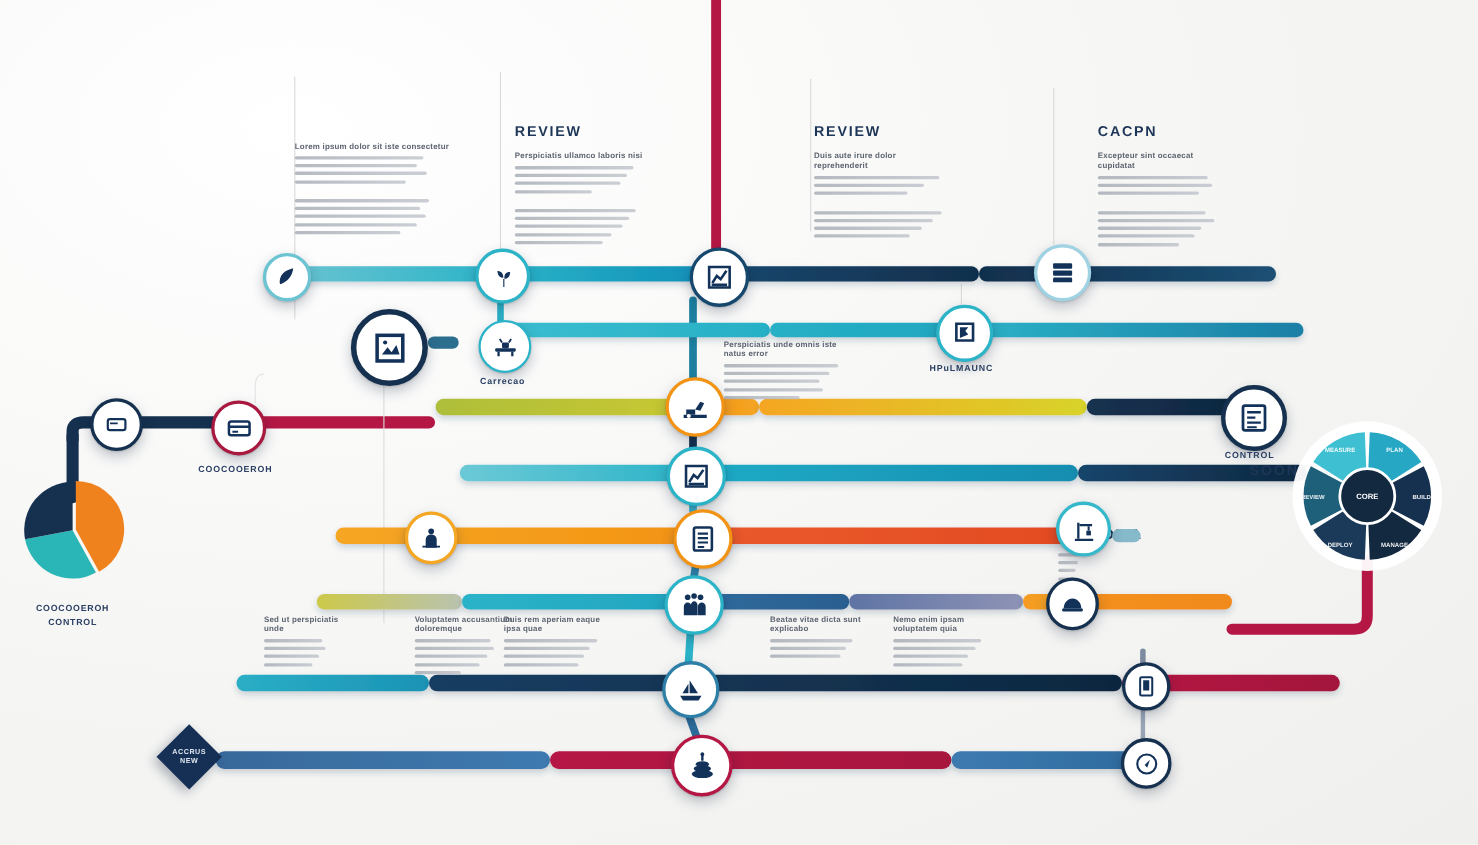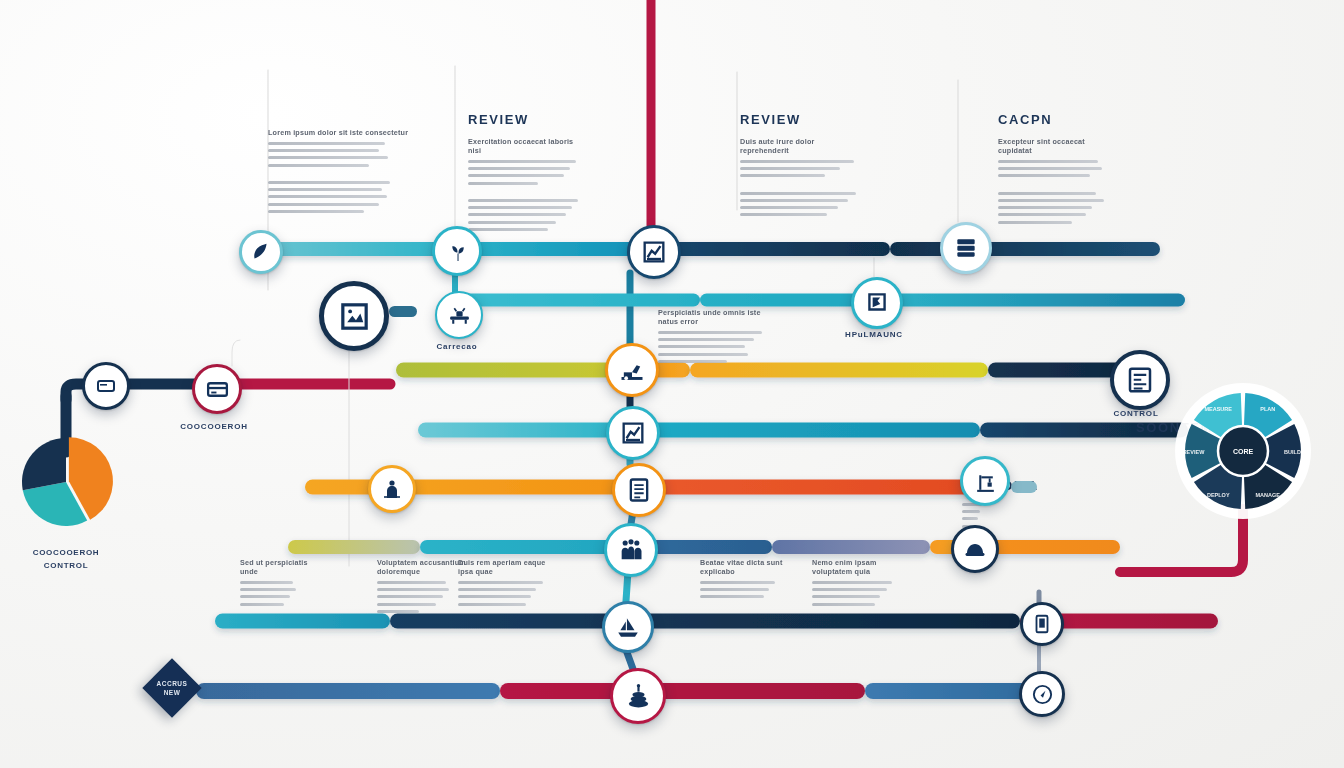--- a/index.html
+++ b/index.html
@@ -288,21 +288,21 @@
           <div class="tb-gap"></div>
           <i style="width: 121.6px;"></i>
           <i style="width: 114px;"></i>
           <i style="width: 119.067px;"></i>
           <i style="width: 111.467px;"></i>
           <i style="width: 96.2667px;"></i>
         </div>
       </div>
       <div class="txtblock" style="left: 468px; top: 112px; width: 120px;">
         <div class="tb-head">REVIEW</div>
-        <div class="tb-sub">Exercitation occaecat laboris nisi</div>
+        <div class="tb-sub">Perspiciatis ullamco laboris nisi</div>
         <div class="tb-lines">
           <i style="width: 108px;"></i>
           <i style="width: 102px;"></i>
           <i style="width: 96px;"></i>
           <i style="width: 70px;"></i>
           <div class="tb-gap"></div>
           <i style="width: 110px;"></i>
           <i style="width: 104px;"></i>
           <i style="width: 98px;"></i>
           <i style="width: 88px;"></i>

